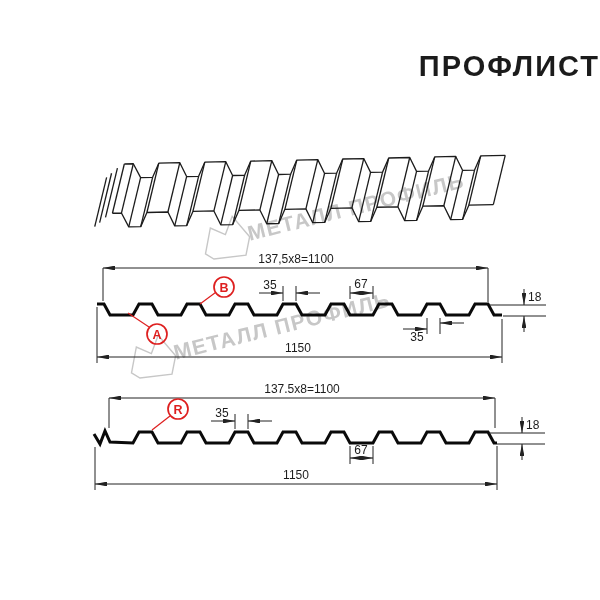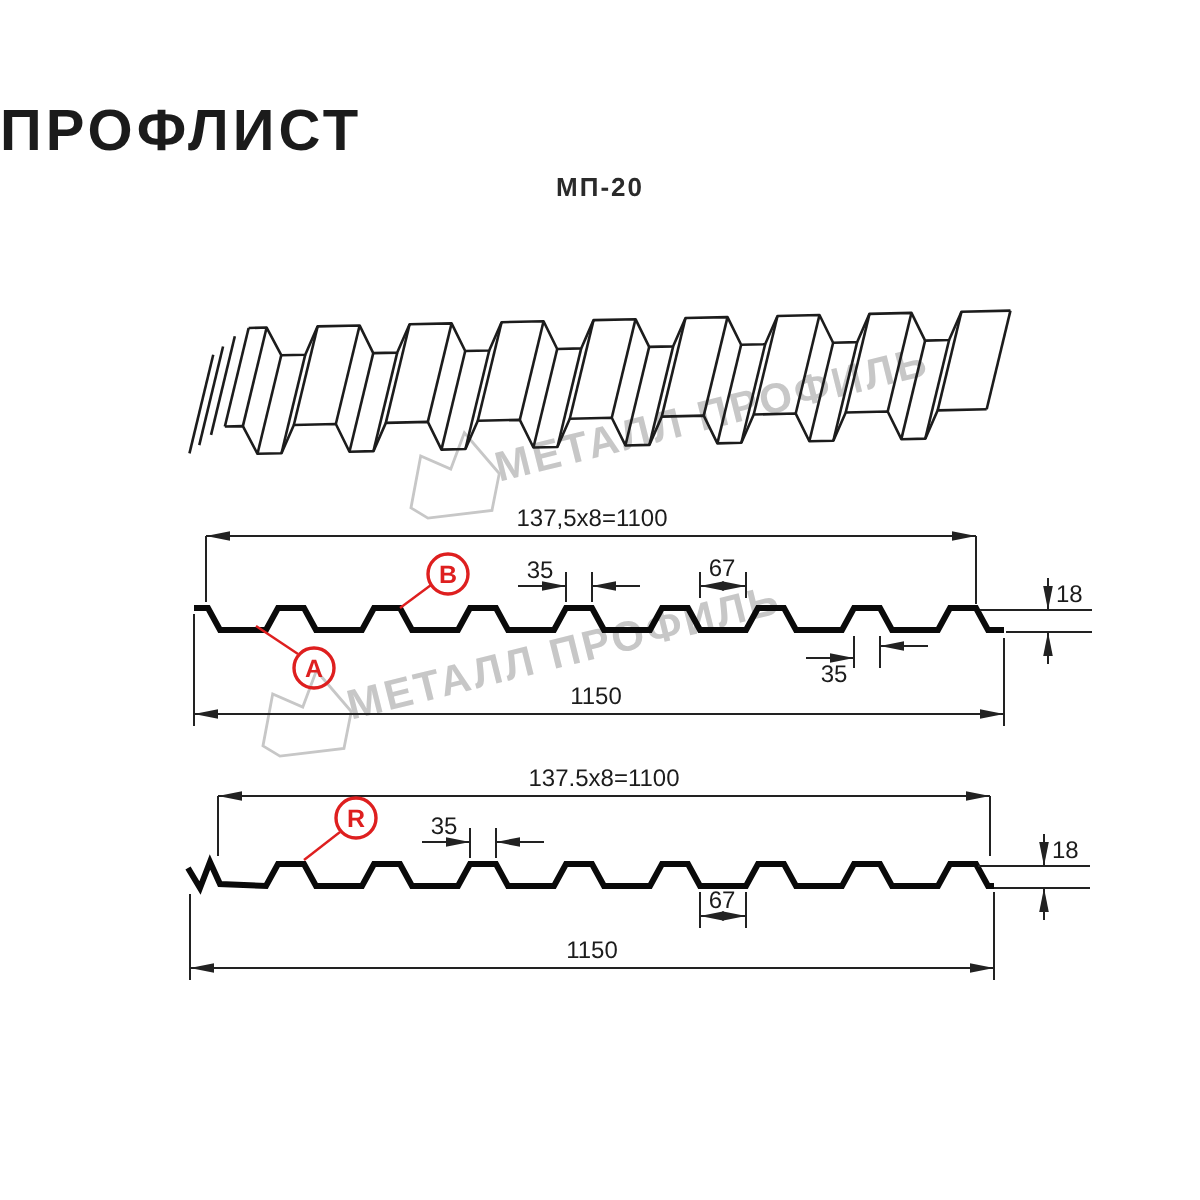--- a/index.html
+++ b/index.html
@@ -1,39 +1,38 @@
 <!DOCTYPE html>
 <html><head>
 <meta charset="utf-8">
 <style>
   html,body{margin:0;padding:0;background:#ffffff;}
   #page{position:relative;width:600px;height:600px;background:#ffffff;overflow:hidden;
         font-family:"Liberation Sans","DejaVu Sans",sans-serif;}
-  .title{position:absolute;top:50px;left:0;width:600px;text-align:left;
+  .title{position:absolute;top:50px;left:0;width:600px;text-align:right;
          font-size:29px;font-weight:700;letter-spacing:2px;color:#1b1b1b;}
   .subtitle{position:absolute;top:86px;left:0;width:600px;text-align:center;
             font-size:13px;font-weight:700;letter-spacing:1px;color:#2a2a2a;}
   .footer-note{position:absolute;top:527px;left:0;width:600px;text-align:center;
                font-size:14.5px;font-weight:700;letter-spacing:0.4px;color:#2e2e2e;}
   svg{position:absolute;top:0;left:0;}
   svg text{font-family:"Liberation Sans","DejaVu Sans",sans-serif;fill:#1c1c1c;font-size:12px;}
   .dim{stroke:#222222;stroke-width:1;fill:none;}
   .red-stroke{stroke:#de1f1f;fill:none;}
   .red-text{fill:#de1f1f;font-weight:700;font-size:12.5px;}
   .wm-text{font-size:21px;font-weight:700;letter-spacing:1.5px;fill:#c7c7c7;}
   .wm-shape{stroke:#c7c7c7;stroke-width:1.4;fill:none;}
   .profile{stroke:#0a0a0a;stroke-width:3;fill:none;stroke-linejoin:miter;}
 </style>
 </head>
 <body>
 
 <div id="page">
 
   <div class="title">ПРОФЛИСТ</div>
-  <div class="subtitle">МП-20</div>
 
   <svg width="600" height="600" viewBox="0 0 600 600">
     <defs>
       <marker id="arr" viewBox="0 0 10 4" refX="10" refY="2" markerWidth="12" markerHeight="4.8" orient="auto-start-reverse">
         <path d="M0,0 L10,2 L0,4 Z" fill="#222222"></path>
       </marker>
     </defs>
 
     <g transform="translate(205,252) rotate(-14)">
       <path class="wm-shape" d="M0,2 L11,-22 L24,-12 L35,-28 L47,-4 L39,13 L7,9 Z"></path>

